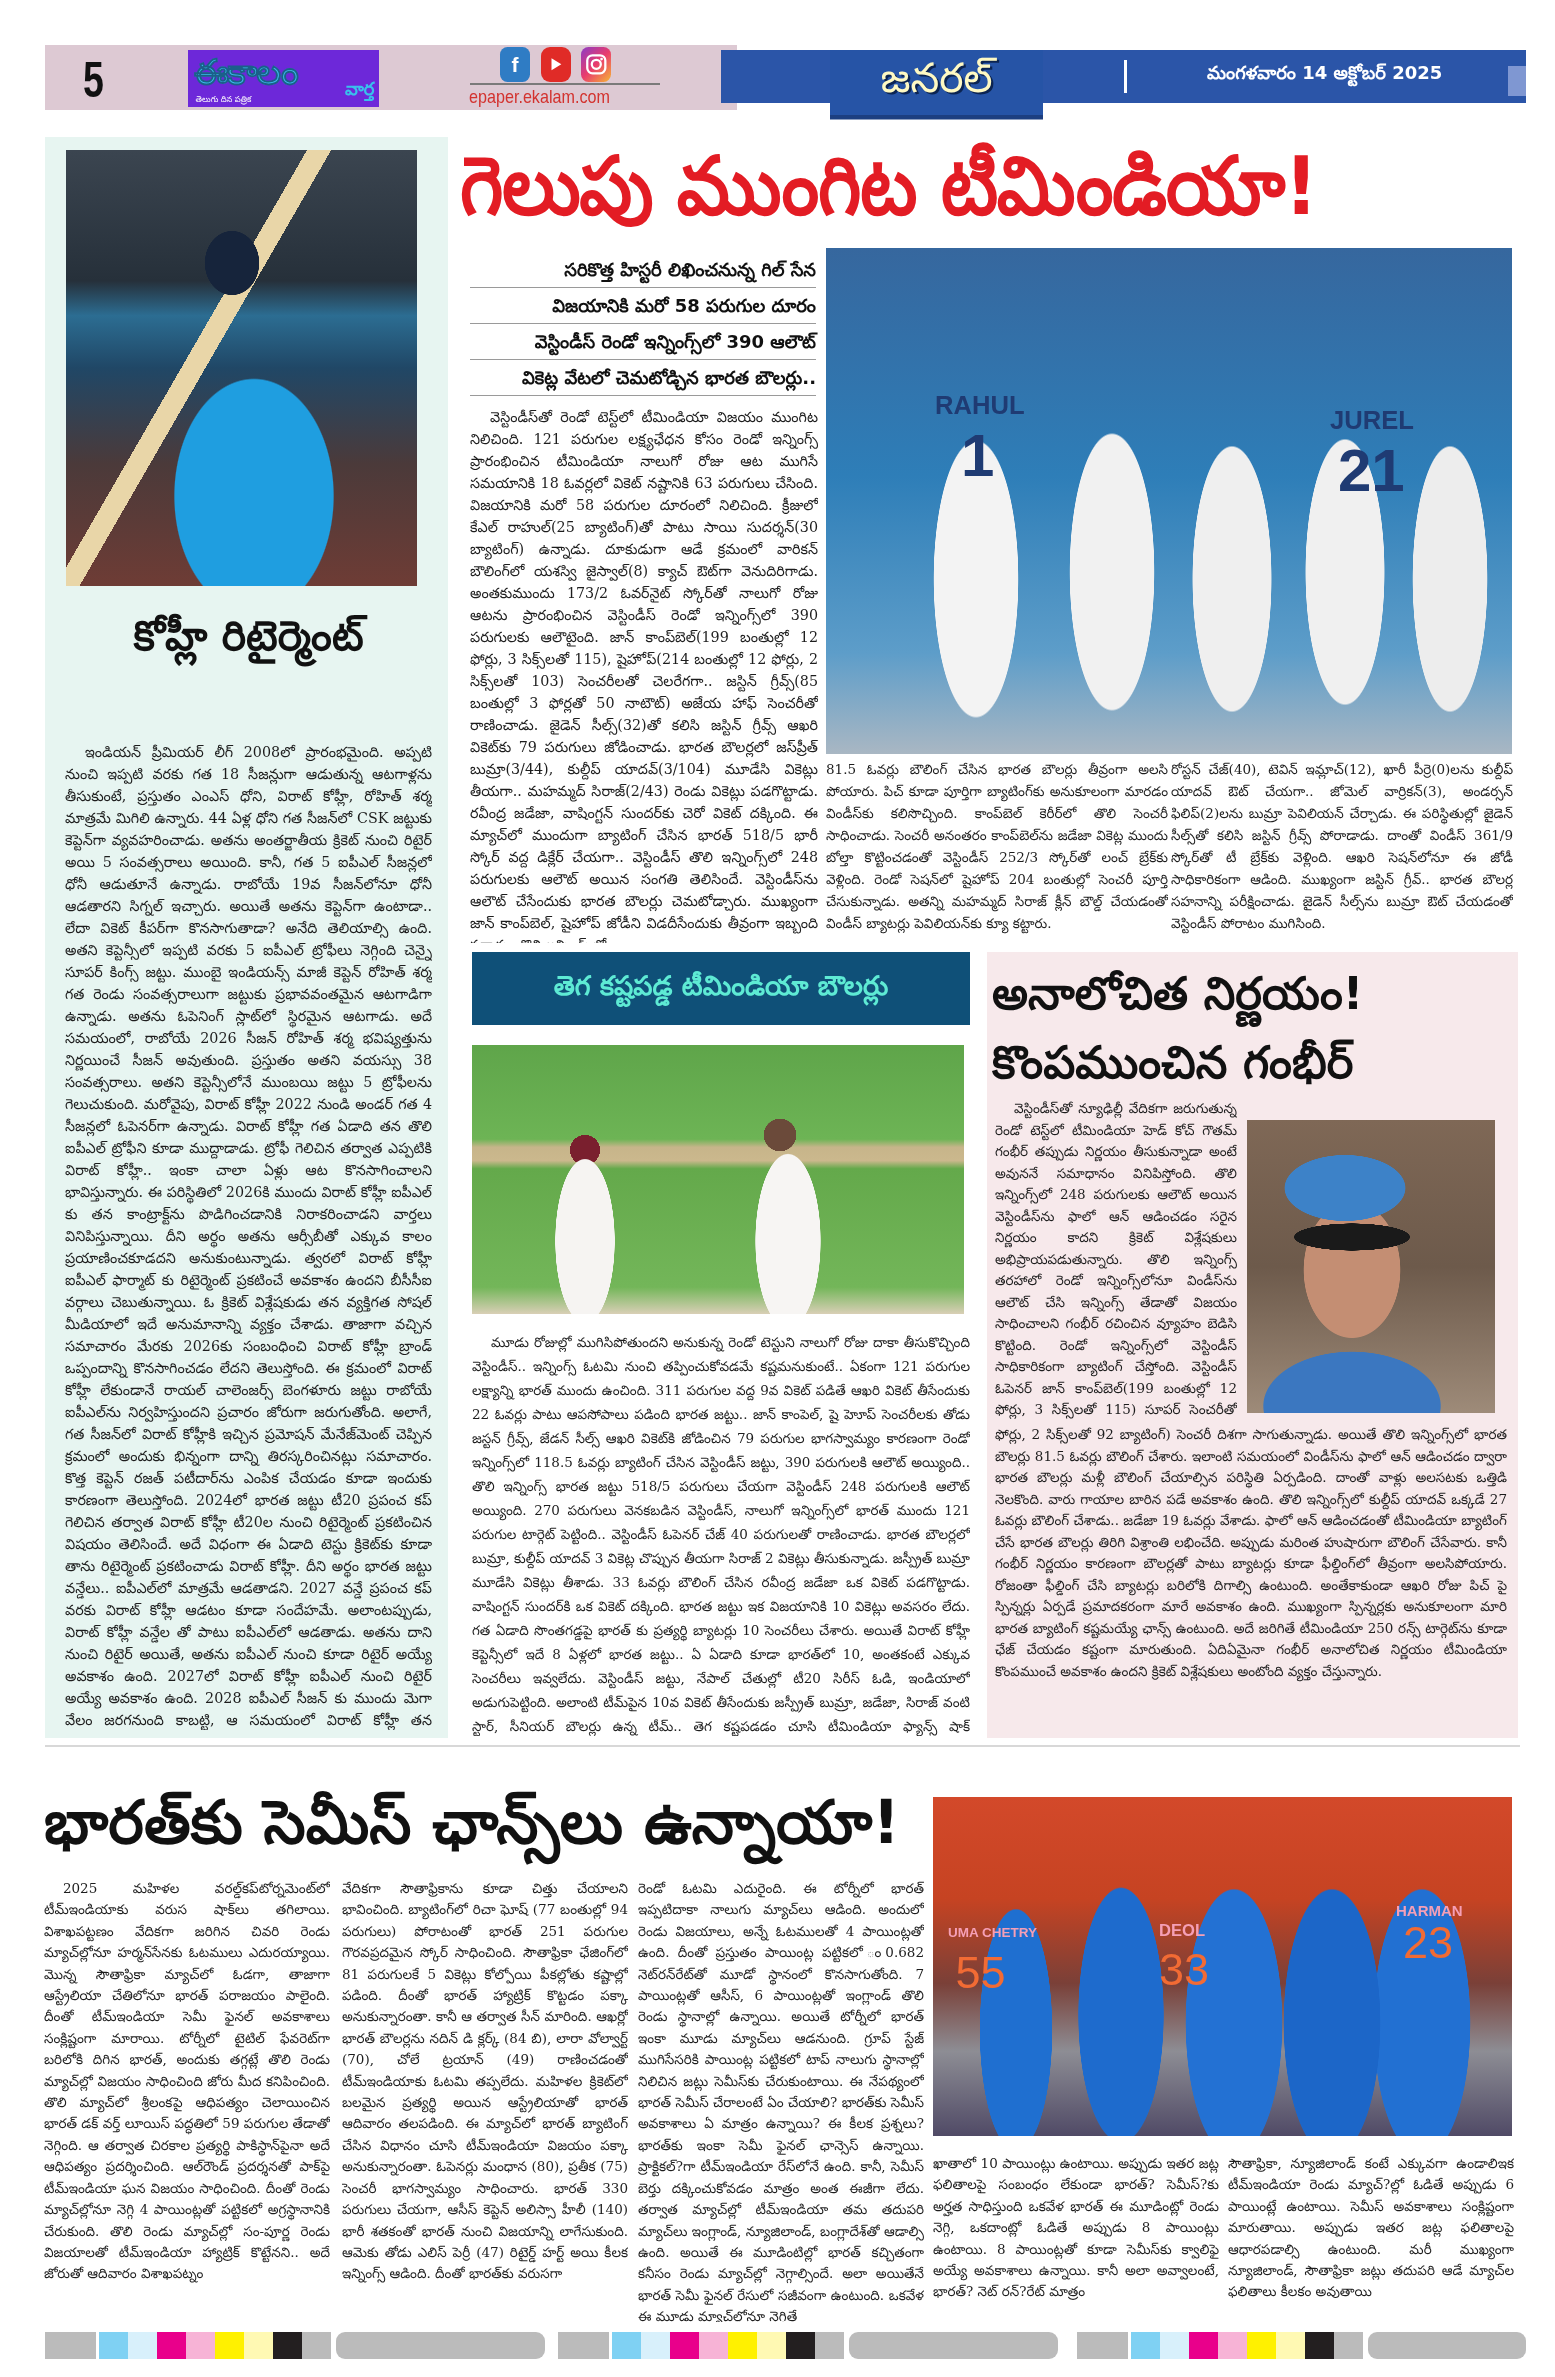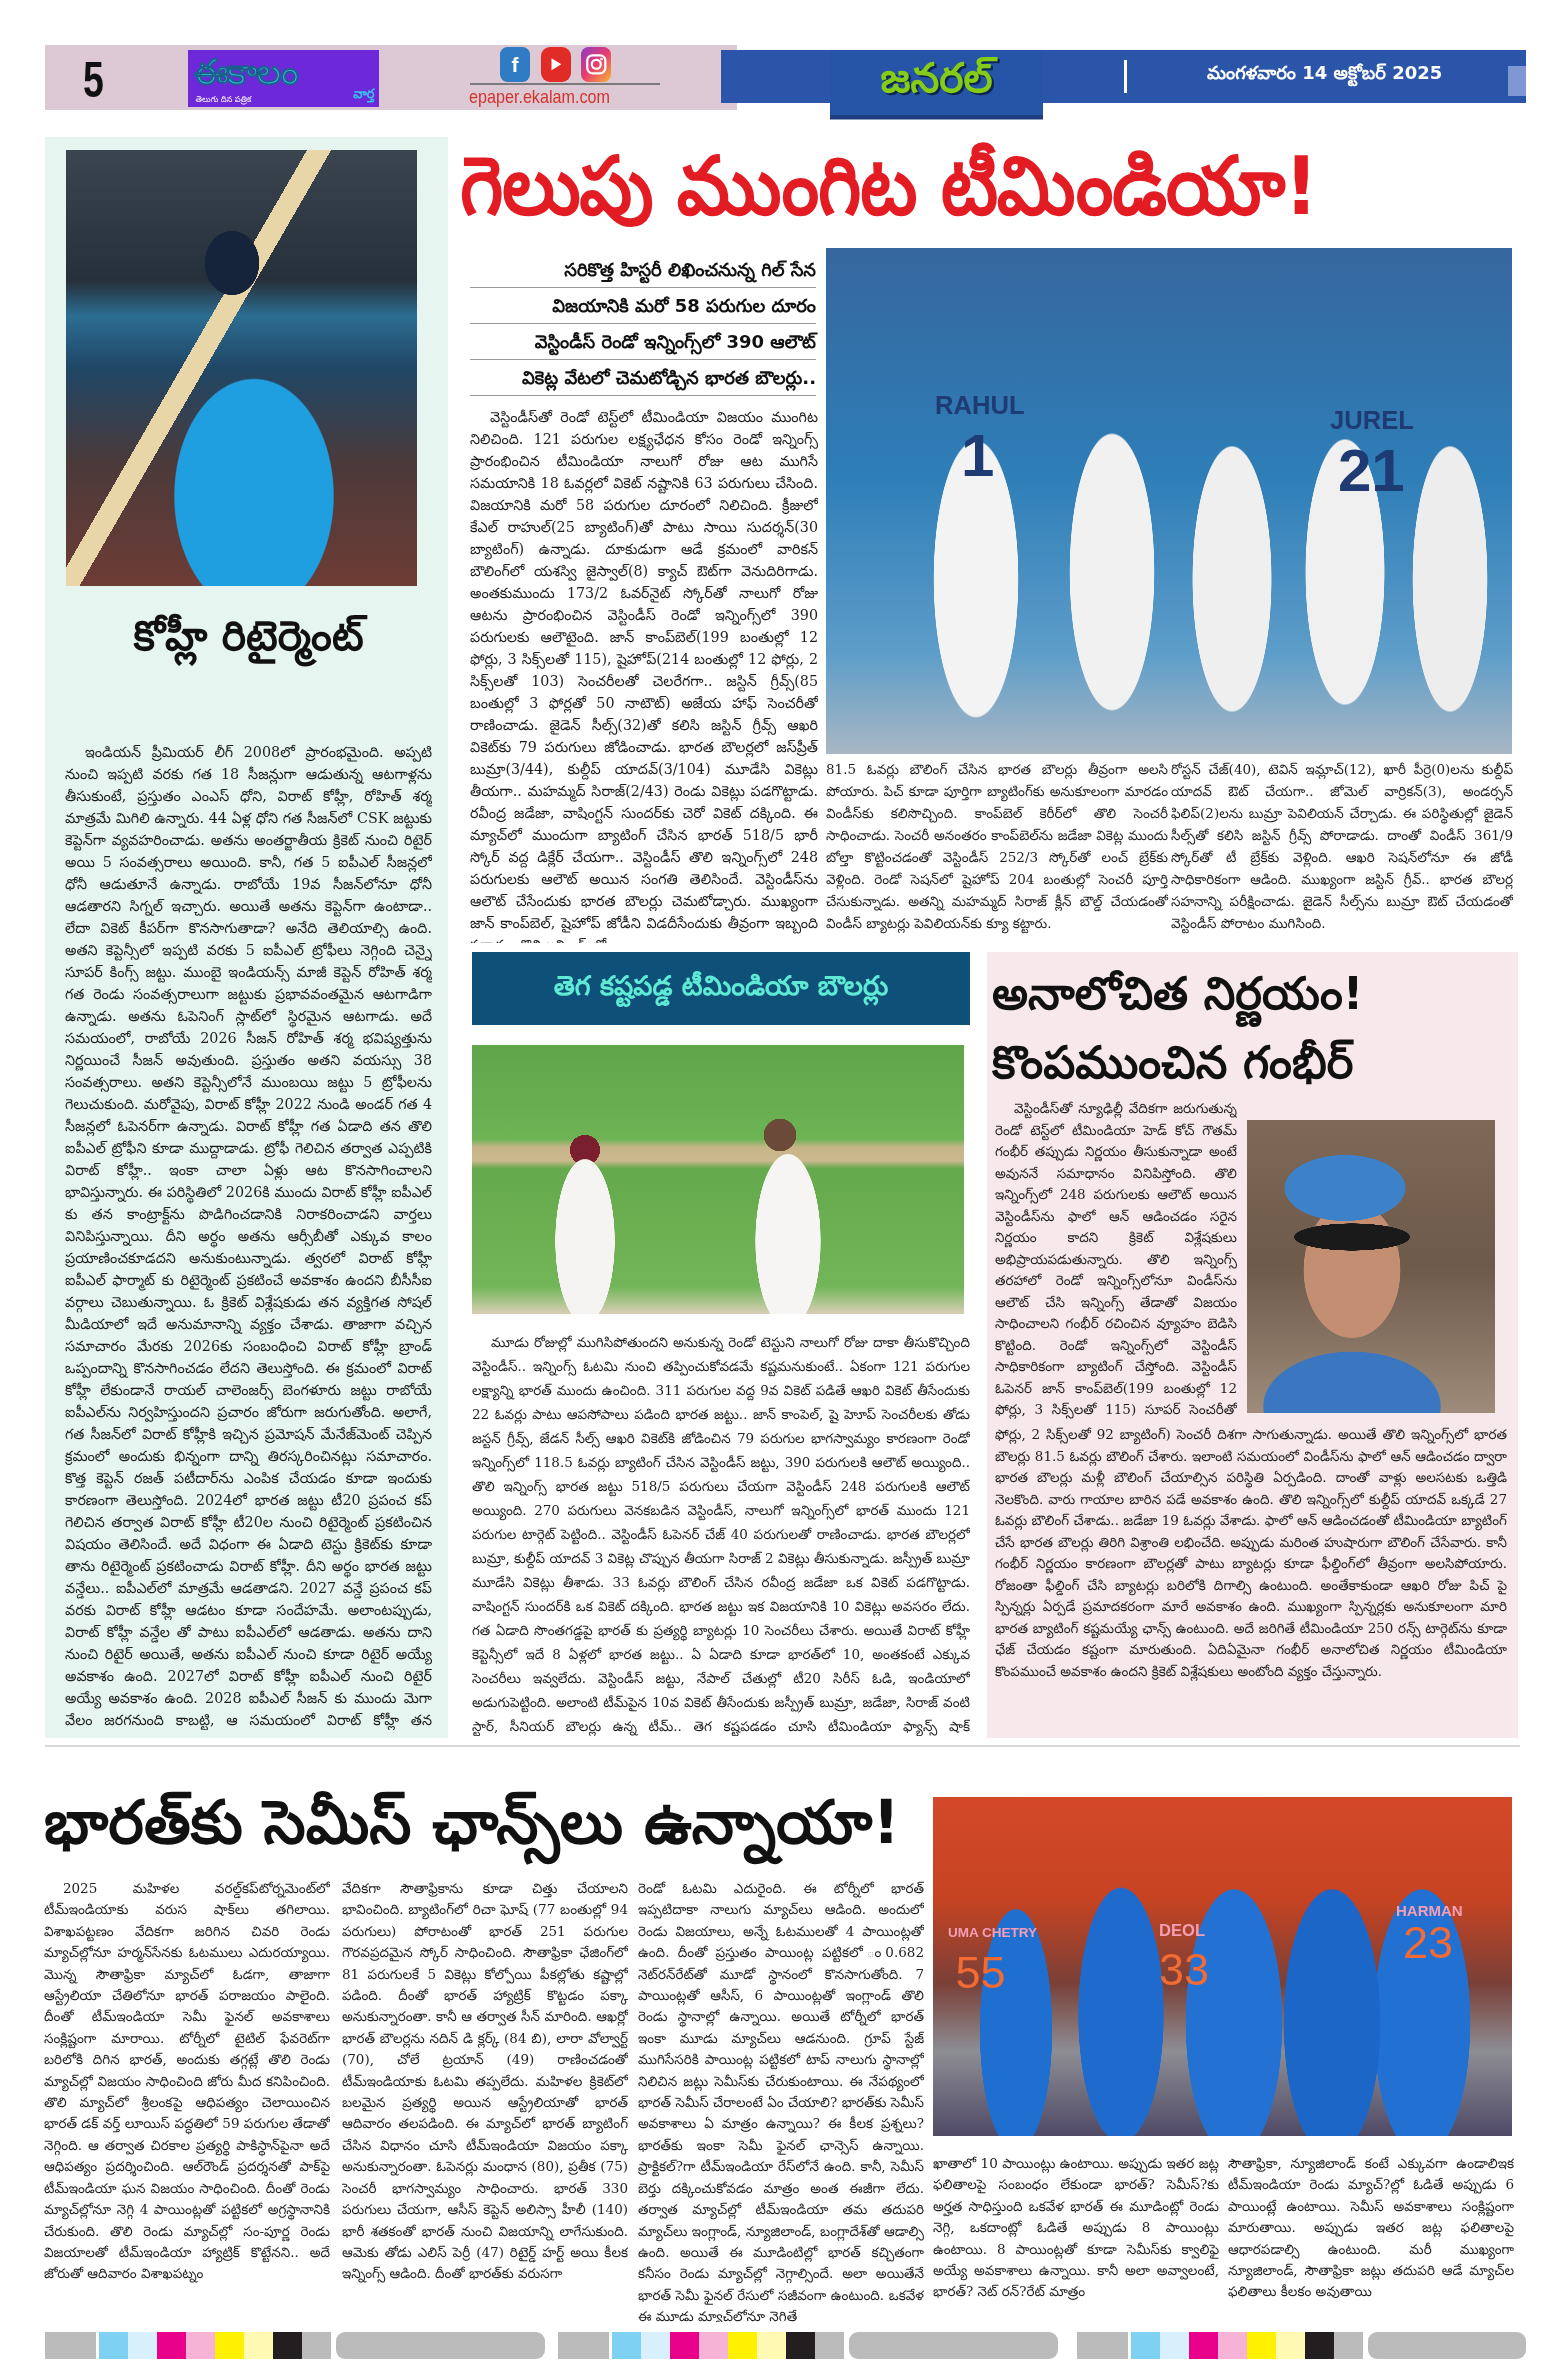--- a/index.html
+++ b/index.html
@@ -5,32 +5,32 @@
   * { box-sizing: border-box; margin: 0; padding: 0; }
   html, body { width: 1555px; height: 2377px; background: #ffffff; overflow: hidden; }
   body { position: relative; font-family: "DejaVu Serif", serif; color: #1a1a1a; }
 
   
   .masthead-left { position: absolute; left: 45px; top: 45px; width: 692px; height: 65px; background: #ddc9d3; }
   .page-number { position: absolute; left: 83px; top: 51px; font-family: "Liberation Sans", sans-serif; font-weight: 700; font-size: 50px; color: #111; transform: scaleX(0.75); transform-origin: left top; }
   .logo-box { position: absolute; left: 188px; top: 50px; width: 191px; height: 57px; background: #6d28d9; overflow: hidden; }
   .logo-text { position: absolute; left: 6px; top: 1.5px; font-family: "Liberation Sans", sans-serif; font-size: 35px; font-weight: 700; color: #39c0ec; letter-spacing: -1.5px; -webkit-text-stroke: 0.8px #1b5f8a; }
   .logo-sub { position: absolute; left: 7.5px; top: 44px; font-size: 8.3px; color: #fff; font-family: "Liberation Sans", sans-serif; }
-  .logo-varta { position: absolute; right: 4.5px; bottom: 3px; font-size: 13px; font-weight: 700; color: #39c0ec; font-family: "Liberation Sans", sans-serif; }
+  .logo-varta { position: absolute; right: 4.5px; bottom: 3px; font-size: 18px; font-weight: 700; color: #39c0ec; font-family: "Liberation Sans", sans-serif; }
   .social-icons { position: absolute; left: 500px; top: 47px; display: flex; gap: 10.5px; }
   .social-icon { width: 30px; height: 35px; border-radius: 7.5px; display: flex; align-items: center; justify-content: center; color: #fff; font-family: "Liberation Sans", sans-serif; font-weight: 700; font-size: 21px; }
   .fb { background: #2f7cc4; }
   .yt { background: #e02b27; border-radius: 9px; }
   .ig { background: linear-gradient(135deg,#8b3cc7 0%, #e93c6d 50%, #f6b635 100%); }
   .social-rule { position: absolute; left: 470px; top: 83px; width: 190px; height: 1.5px; background: #7a7a7a; }
   .site-url { position: absolute; left: 469px; top: 86px; font-family: "Liberation Sans", sans-serif; font-size: 19px; color: #d3322e; transform: scaleX(0.85); transform-origin: left top; }
 
   .masthead-right { position: absolute; left: 721px; top: 50px; width: 805px; height: 53px; background: #2b55a8; }
   .section-tab { position: absolute; left: 830px; top: 50px; width: 213px; height: 65px; background: #2654a6; box-shadow: 0 4.5px 0 #1d3f80; display: flex; align-items: center; justify-content: center; }
-  .section-title { font-family: "DejaVu Sans", sans-serif; font-weight: 700; font-size: 41px; color: #84cc16; text-shadow: 2.3px 2.3px 0 #0b2452; text-align: right; }
+  .section-title { font-family: "DejaVu Sans", sans-serif; font-weight: 400; font-size: 41px; color: #fef9c3; text-shadow: 2.3px 2.3px 0 #0b2452; text-align: right; }
   .masthead-divider { position: absolute; left: 1124px; top: 60px; width: 3px; height: 33px; background: #fff; }
   .issue-date { position: absolute; left: 1207px; top: 62px; font-family: "DejaVu Sans", sans-serif; font-weight: 700; font-size: 18px; color: #fff; }
   .masthead-edge { position: absolute; left: 1508px; top: 66px; width: 18px; height: 30px; background: #7f97d2; }
 
   
   .kohli-panel { position: absolute; left: 45px; top: 137px; width: 403px; height: 1601px; background: #e7f5f1; }
   .photo { position: absolute; overflow: hidden; }
   .kohli-photo { left: 66px; top: 150px; width: 351px; height: 436px;
     background:
       radial-gradient(ellipse 45px 53px at 166px 113px, #16243b 0 60%, transparent 61%),

